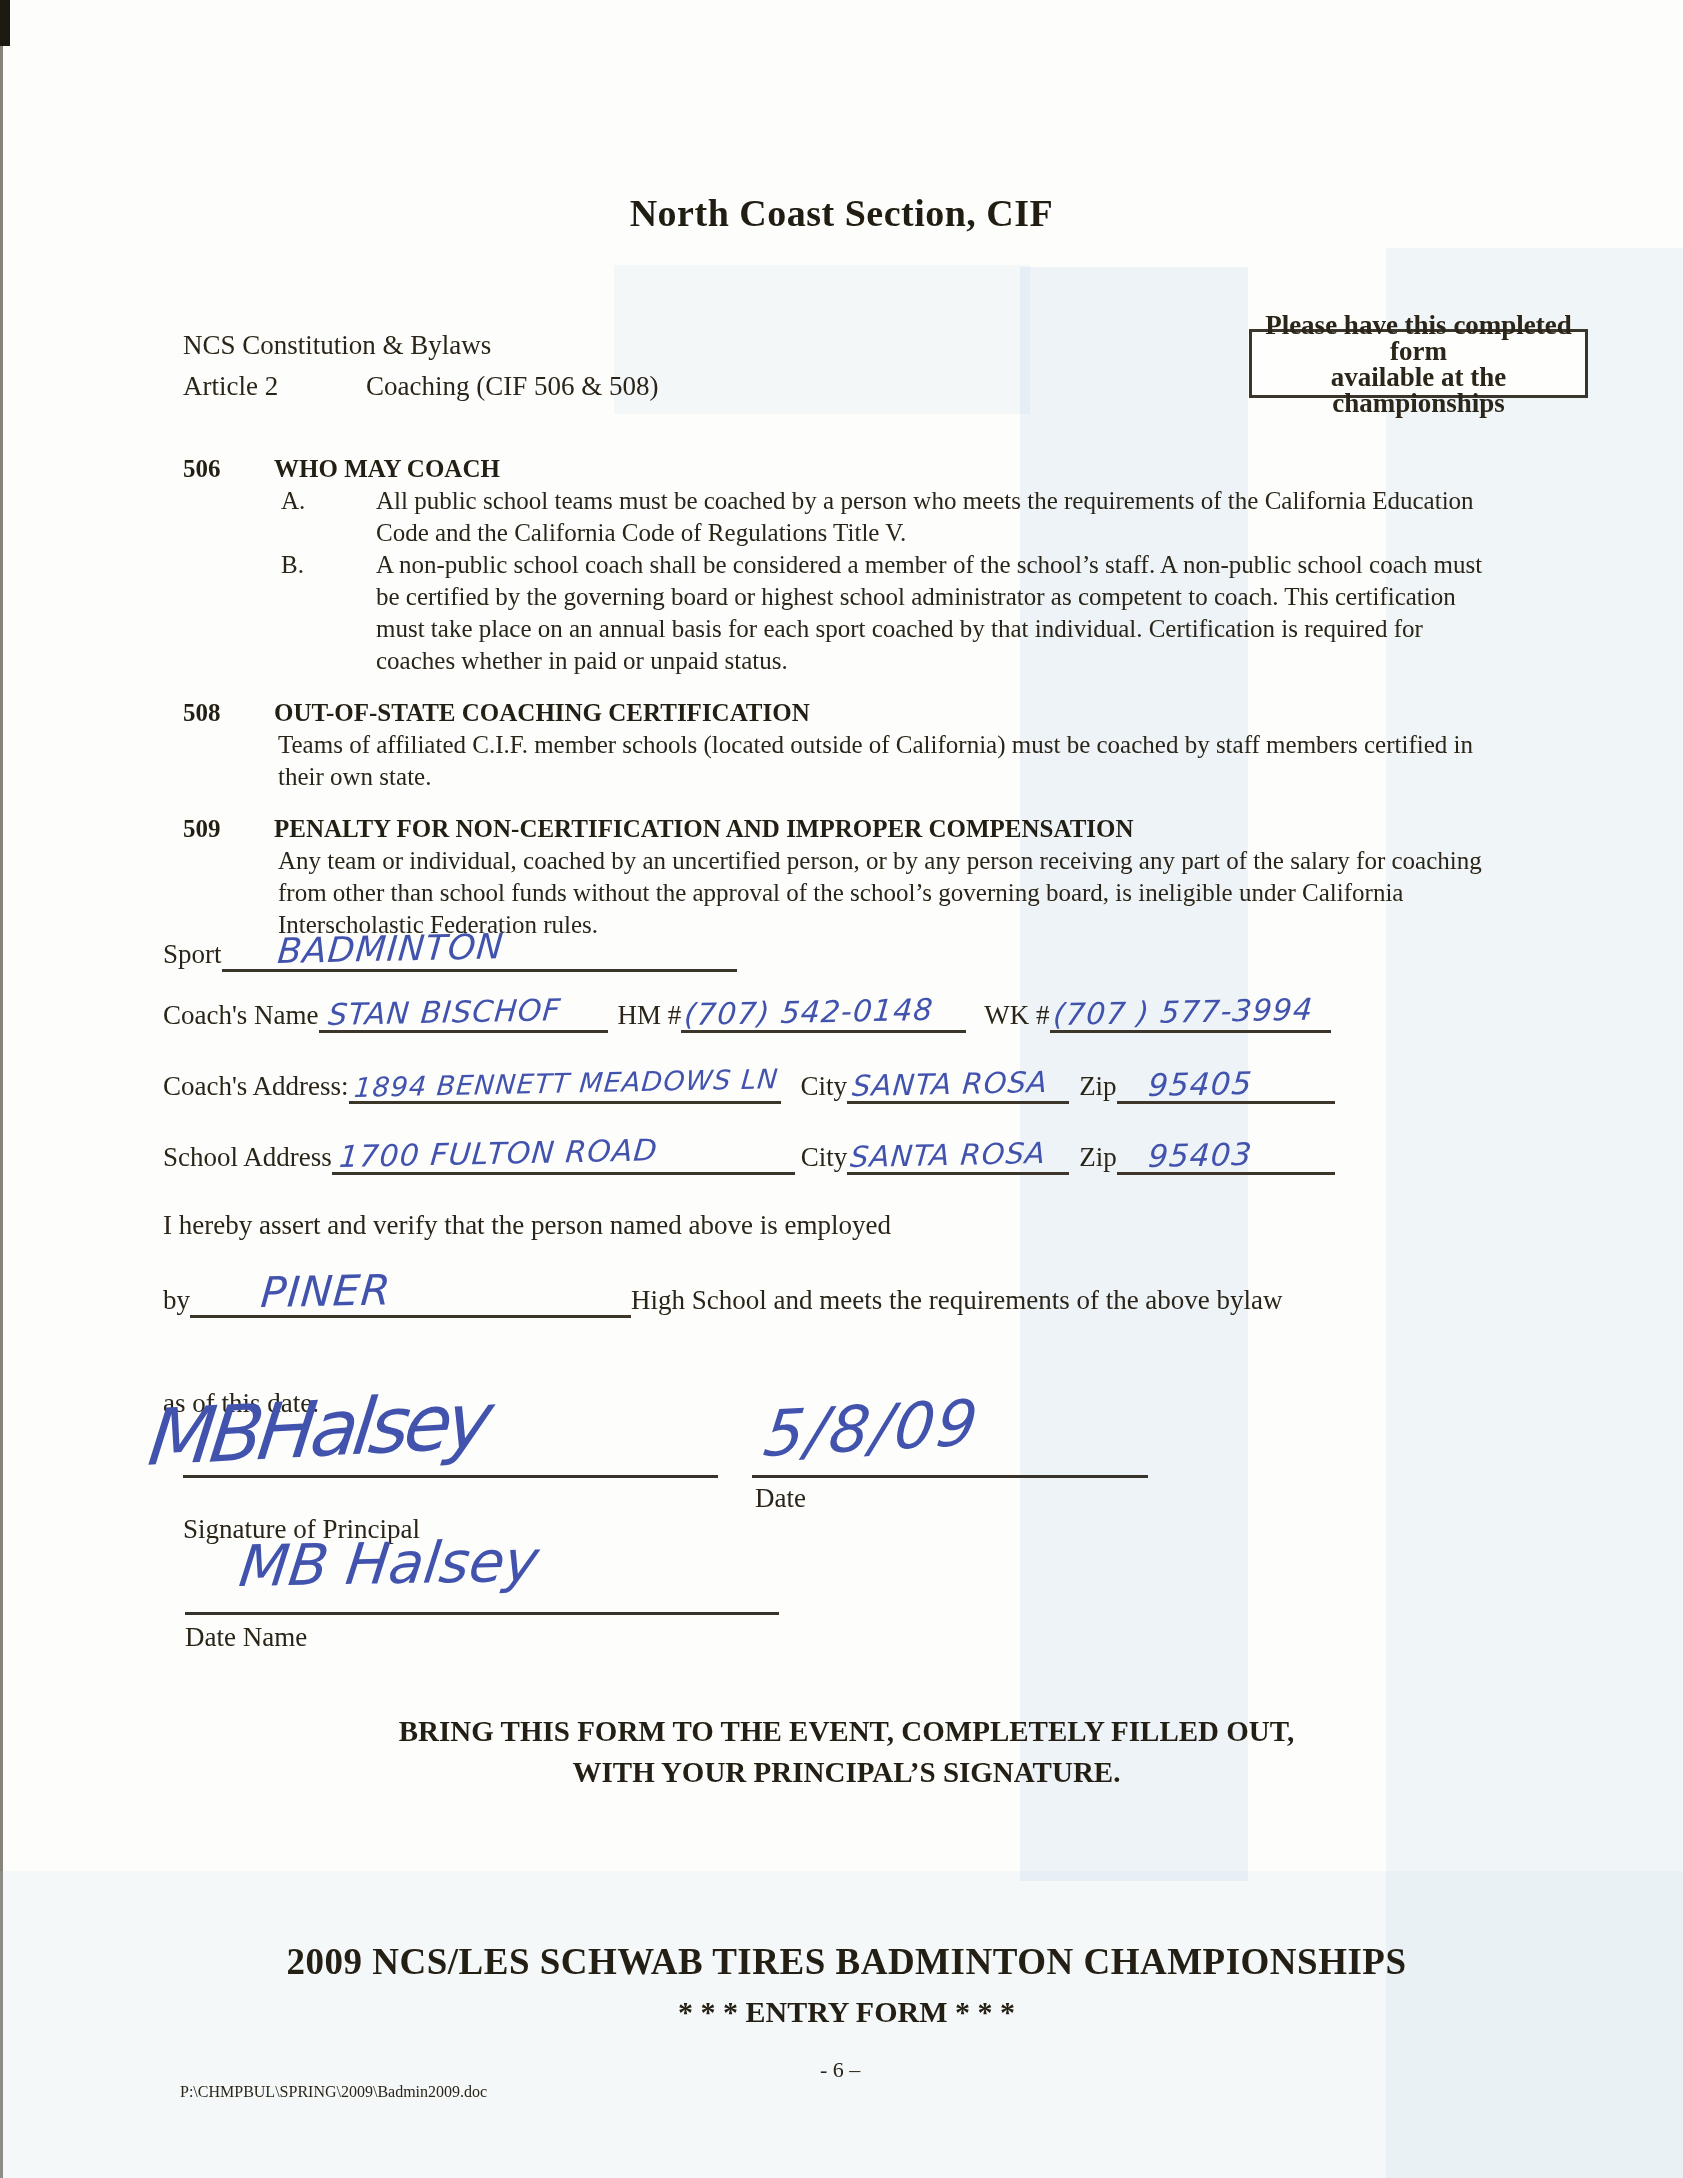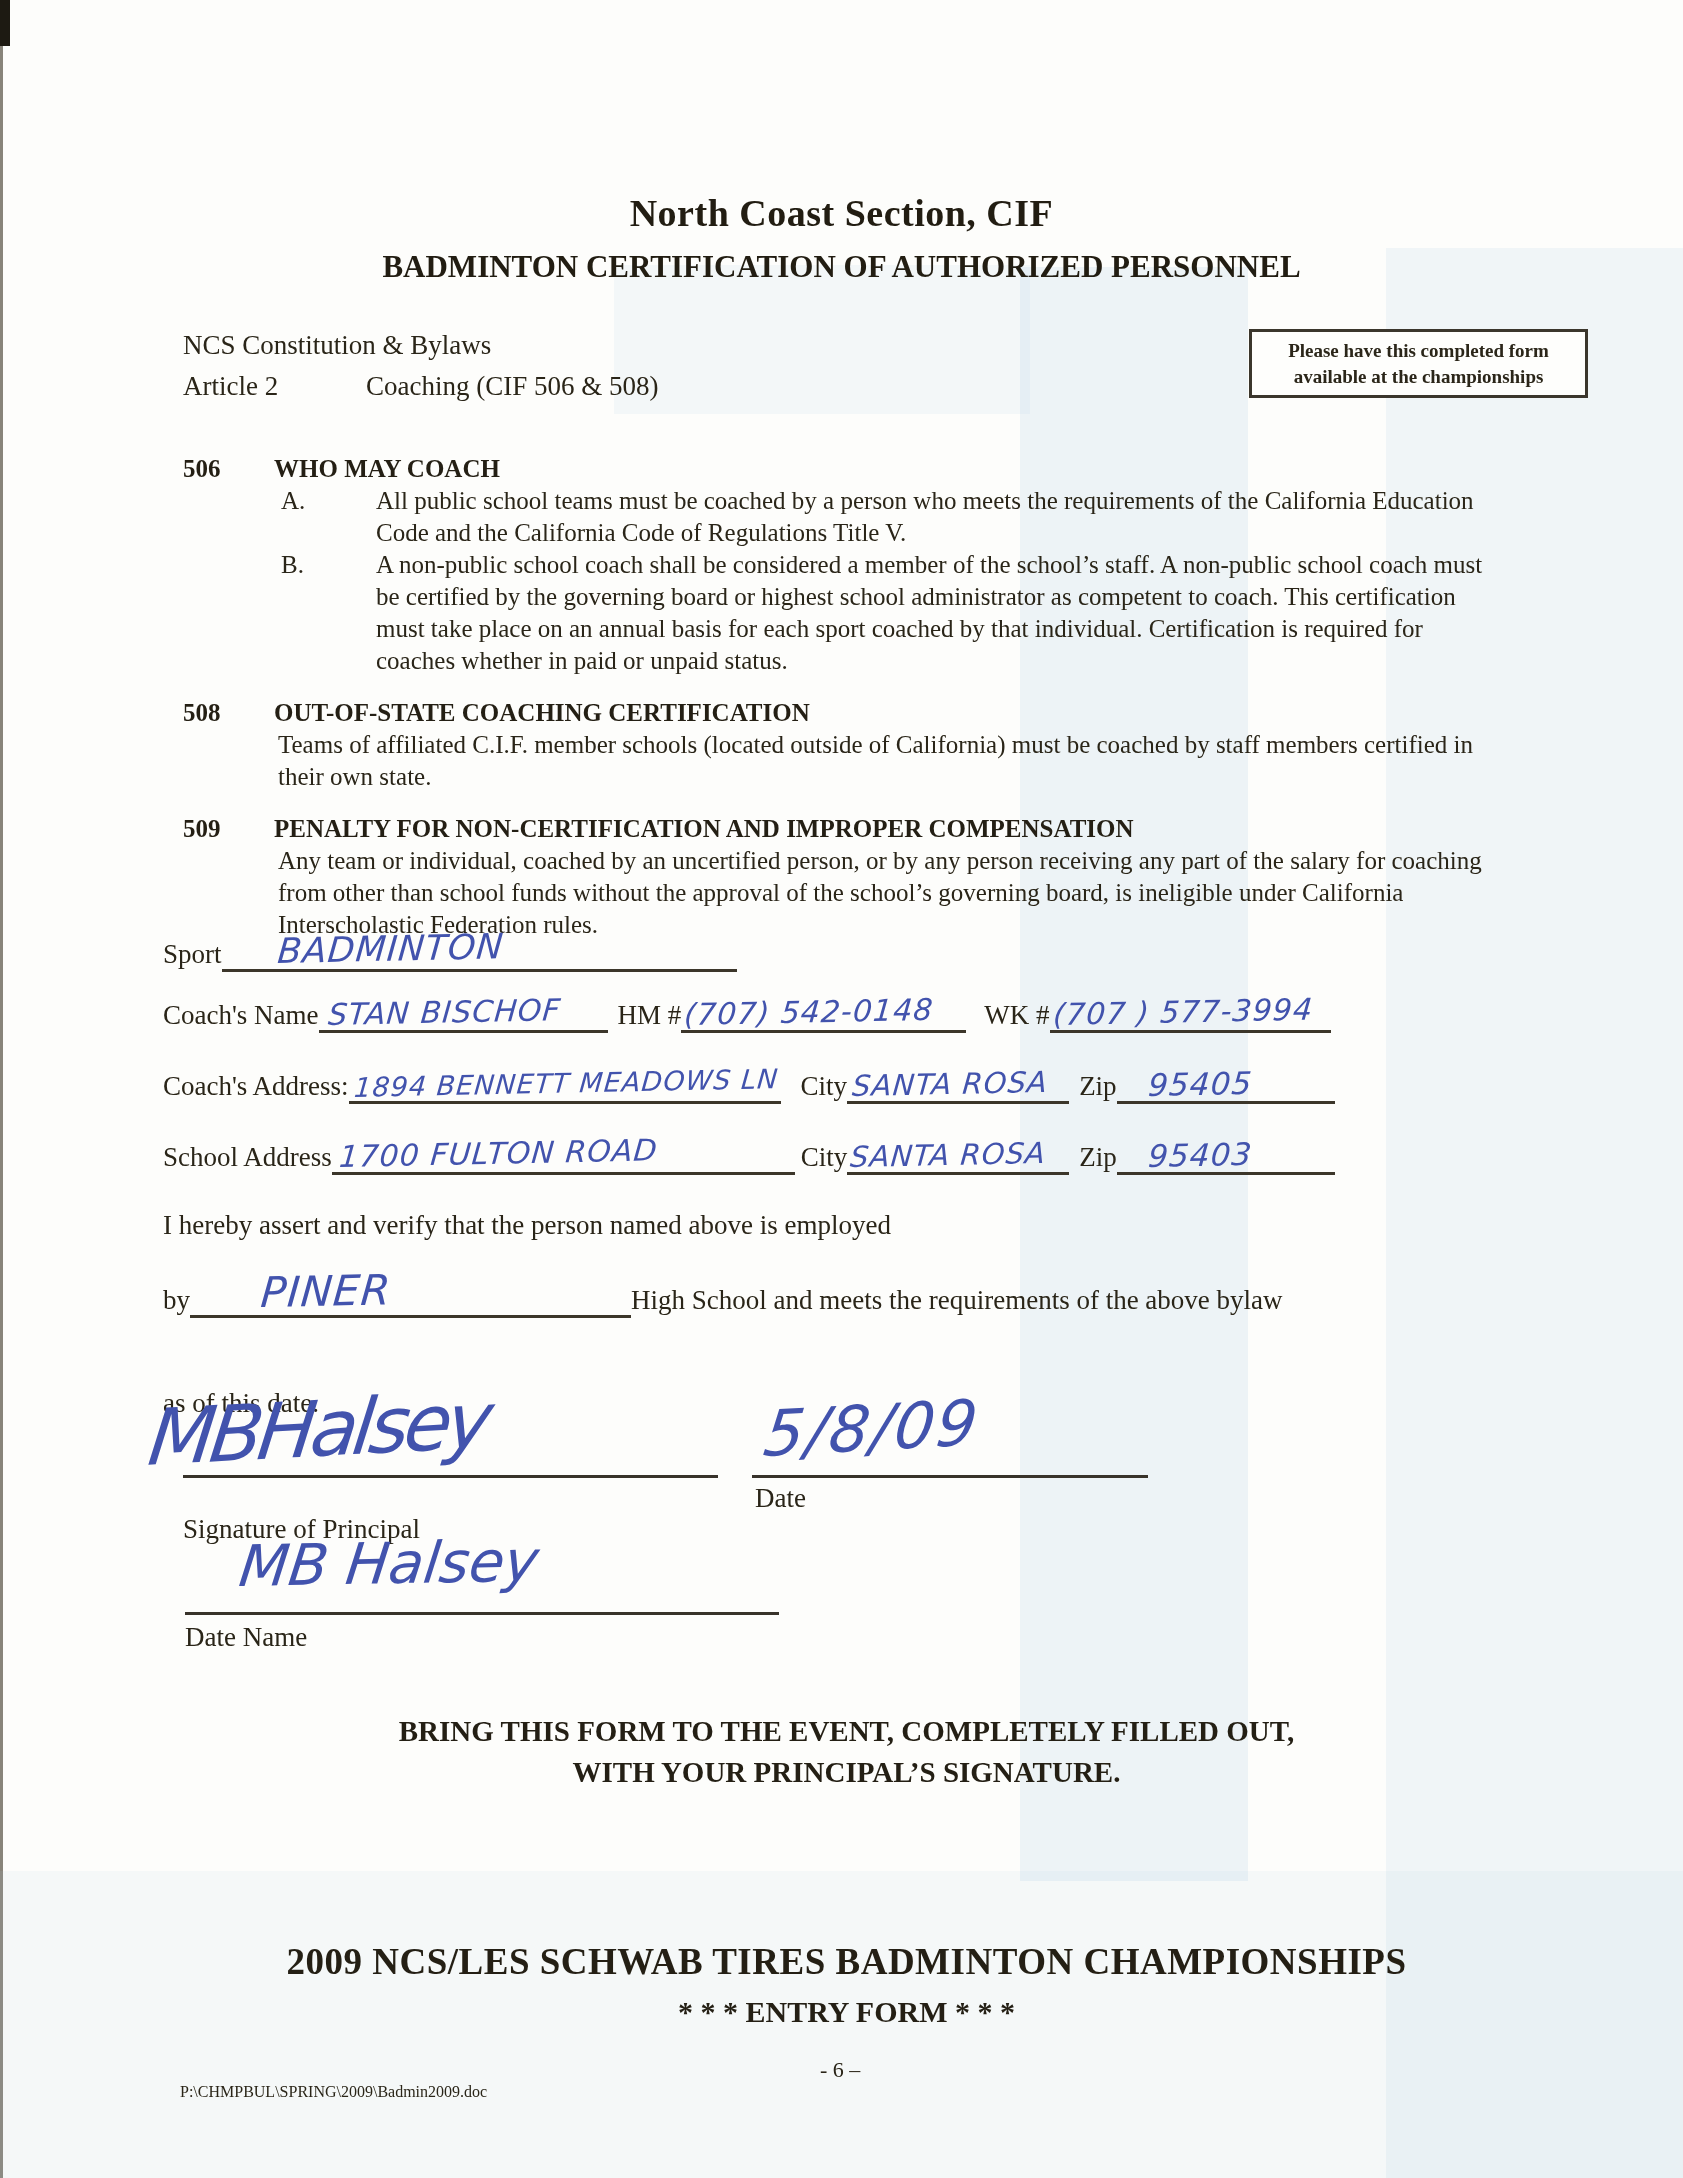--- a/index.html
+++ b/index.html
@@ -18,21 +18,21 @@
   .title1 { font-size:38px; font-weight:bold; letter-spacing:0.5px; color:#221d12; }
   .title2 { font-size:31px; font-weight:bold; margin-top:14px; color:#221d12; }
 
   .bylaws { position:absolute; left:183px; top:325px; font-size:27px; line-height:41px; }
   .article-label { display:inline-block; width:183px; }
 
   .notice-box {
     position:absolute; left:1249px; top:329px; width:333px; height:63px;
     border:3px solid #3b362c; background:#fefefc;
     display:flex; flex-direction:column; justify-content:center; align-items:center;
-    font-weight:bold; font-size:19px; line-height:26px; text-align:center; color:#2b2619;
+    font-weight:bold; font-size:27px; line-height:26px; text-align:center; color:#2b2619;
   }
 
   
   .sections { position:absolute; left:183px; top:433px; width:1307px; font-size:25px; line-height:32px; }
   .sec-row { display:grid; grid-template-columns:91px 1fr;margin-top:20px; }
   .sec-num, .sec-head { font-weight:bold; color:#241f14; }
   .sec-item { display:grid; grid-template-columns:95px 1fr; padding-left:7px; }
   .sec-body { padding-left:4px; }
 
   
@@ -69,21 +69,20 @@
 
   <div class="edge-line"></div>
   <div class="corner-mark"></div>
   <div class="tint" style="left:1020px;top:267px;width:228px;height:1614px;opacity:.20;"></div>
   <div class="tint" style="left:1386px;top:248px;width:297px;height:1931px;opacity:.16;"></div>
   <div class="tint" style="left:614px;top:265px;width:416px;height:149px;opacity:.13;"></div>
   <div class="tint" style="left:0px;top:1871px;width:1683px;height:307px;opacity:.10;"></div>
 
   <div class="title-wrap">
     <div class="title1">North Coast Section, CIF</div>
-    <div class="title2">BADMINTON CERTIFICATION OF AUTHORIZED PERSONNEL</div>
   </div>
 
   <div class="bylaws">
     <div>NCS Constitution &amp; Bylaws</div>
     <div><span class="article-label">Article 2</span><span>Coaching (CIF 506 &amp; 508)</span></div>
   </div>
 
   <div class="notice-box">
     <div>Please have this completed form</div>
     <div>available at the championships</div>

